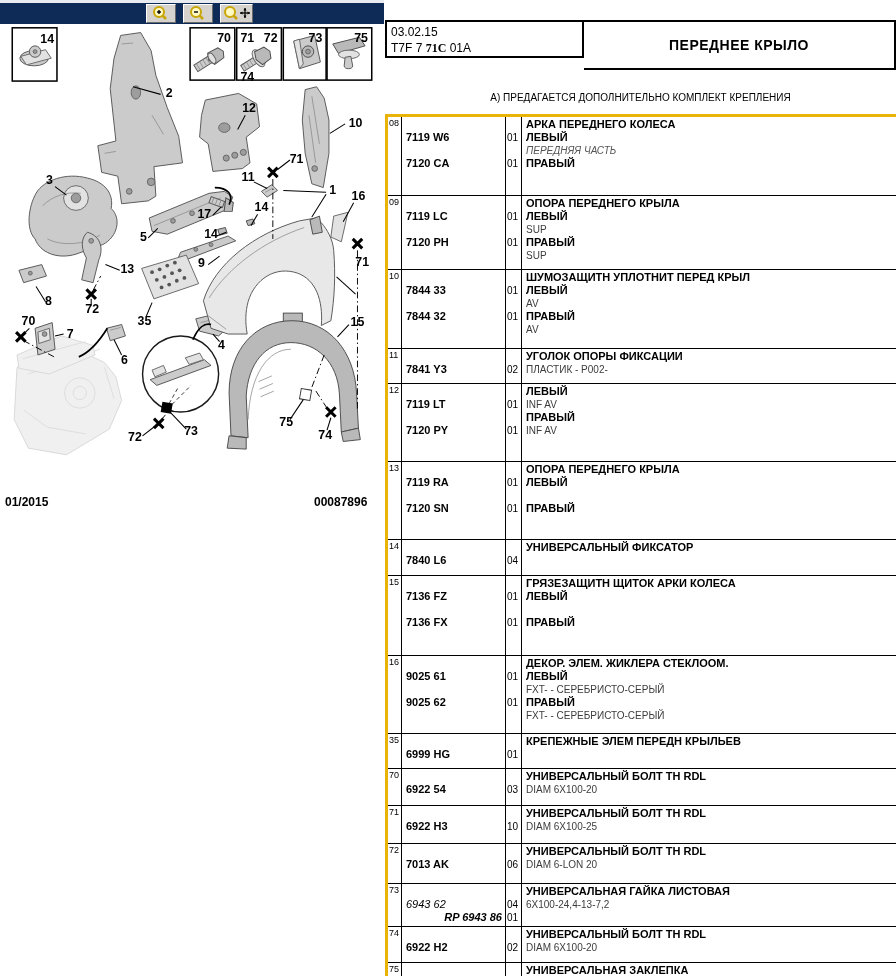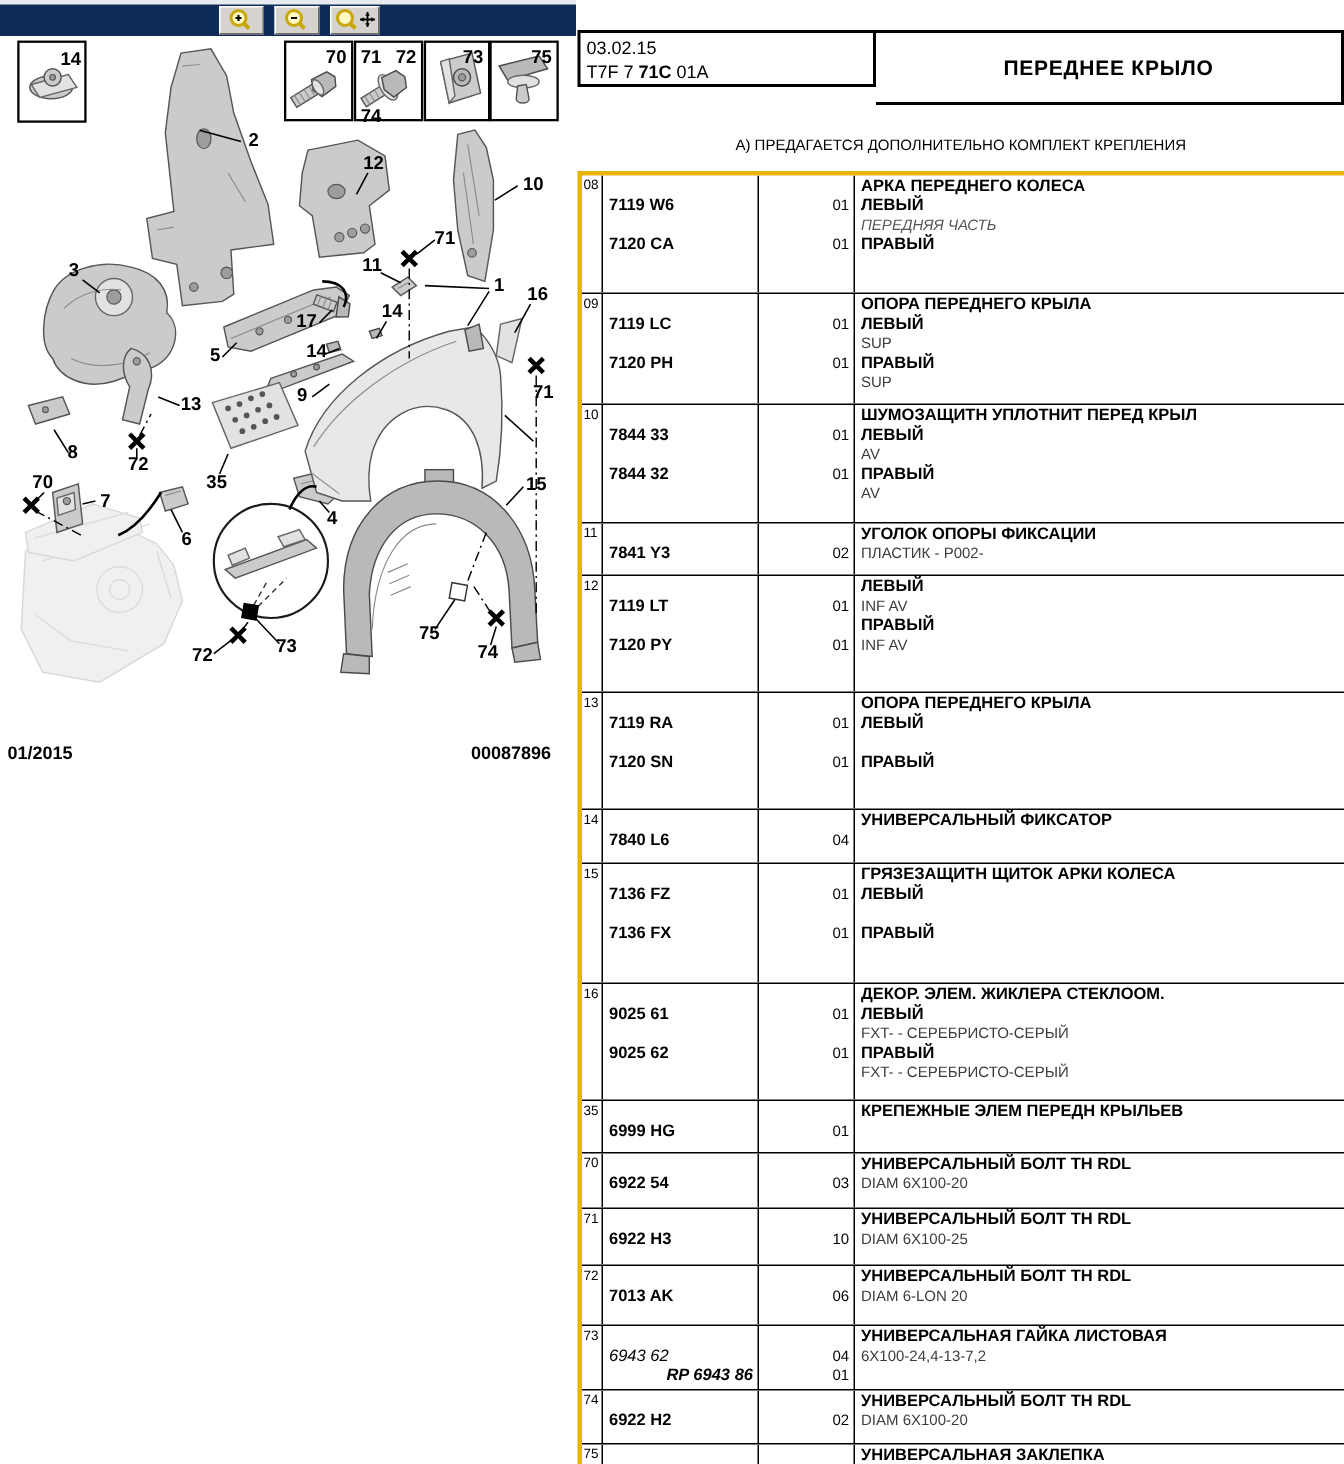--- a/index.html
+++ b/index.html
@@ -30,30 +30,30 @@
   .dash{stroke:#333;stroke-width:1;stroke-dasharray:4 3;fill:none;}
   .thin{stroke:#8a8a8a;stroke-width:0.8;fill:none;}
   .ibox{fill:#fff;stroke:#000;stroke-width:1.6;}
   text.callout{font-family:"Liberation Sans",sans-serif;font-weight:bold;font-size:13px;fill:#000;}
   .star path{stroke:#000;stroke-width:3.2;fill:none;}
 
   
   .right-panel{position:absolute;left:385px;top:0;width:511px;}
   .hrow{display:flex;padding-top:20px;}
   .hleft{width:199px;height:38px;border:2px solid #000;box-sizing:border-box;padding:2px 0 0 4px;font-size:12px;line-height:16px;}
-  .hleft b{font-weight:bold;}
+  .hleft b{font-weight:bold;font-family:Liberation Serif, serif;}
   .htitle{flex:1;height:50px;border:2px solid #000;border-left:none;box-sizing:border-box;
           display:flex;align-items:center;justify-content:center;font-weight:bold;font-size:14px;letter-spacing:0.5px;}
   .note{margin-top:22px;height:13px;text-align:center;font-size:10px;}
   #parts-table{margin-top:9px;width:530px;border:3px solid #eab308;box-sizing:border-box;}
   .t-row{display:flex;border-bottom:1px solid #000;box-sizing:border-box;overflow:hidden;}
   .t-row:last-child{border-bottom:none;}
   .c-ref{width:14px;border-right:1px solid #000;box-sizing:border-box;font-size:9px;padding:1px 0 0 1px;}
   .c-part{width:104px;border-right:1px solid #000;box-sizing:border-box;padding:1px 2px 0 4px;}
-  .c-qty{width:16px;border-right:1px solid #000;box-sizing:border-box;padding:1px 0 0 1px;margin-left:48px;}
+  .c-qty{width:16px;border-right:1px solid #000;box-sizing:border-box;padding:1px 0 0 1px;}
   .c-desc{flex:1;padding:1px 0 0 4px;}
   .ln{height:13px;line-height:13px;font-size:11px;white-space:nowrap;}
   .c-qty .ln{font-size:10px;}
   .ln.t,.ln.b{font-weight:bold;}
   .ln.s{font-size:10px;color:#3c3c3c;}
   .ln.si{font-size:10px;color:#555;font-style:italic;}
   .ln.i{font-style:italic;}
   .ln.bir{font-style:italic;font-weight:bold;text-align:right;padding-right:1px;}
 </style>
 </head>

